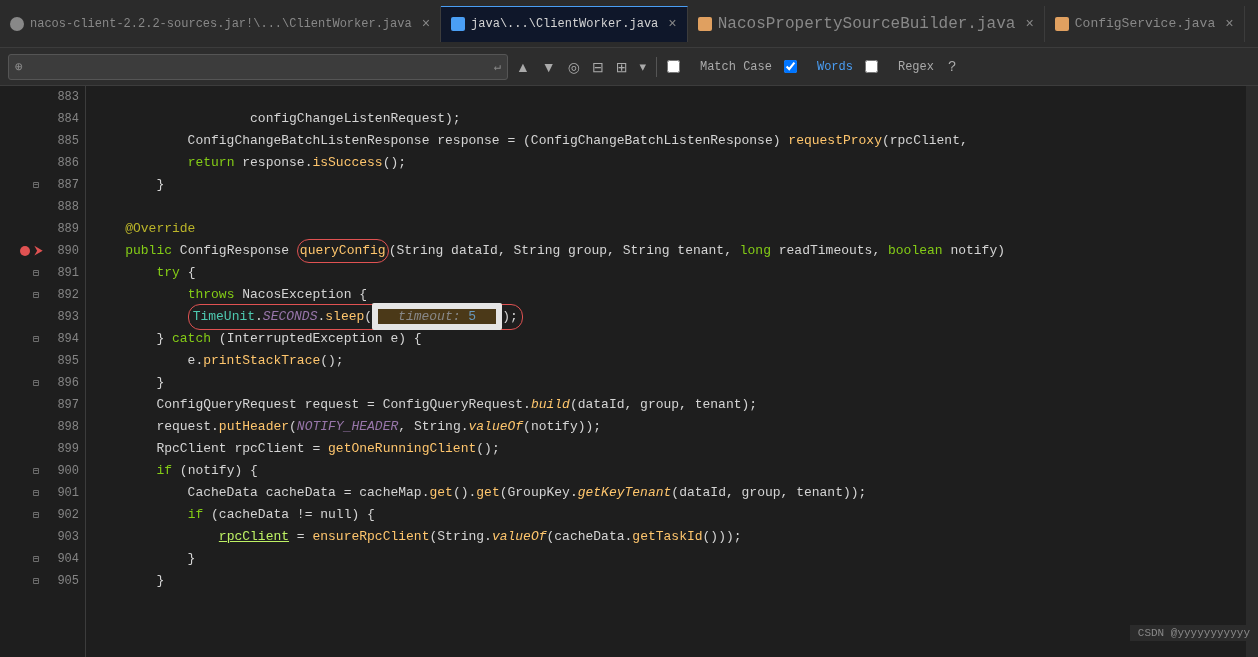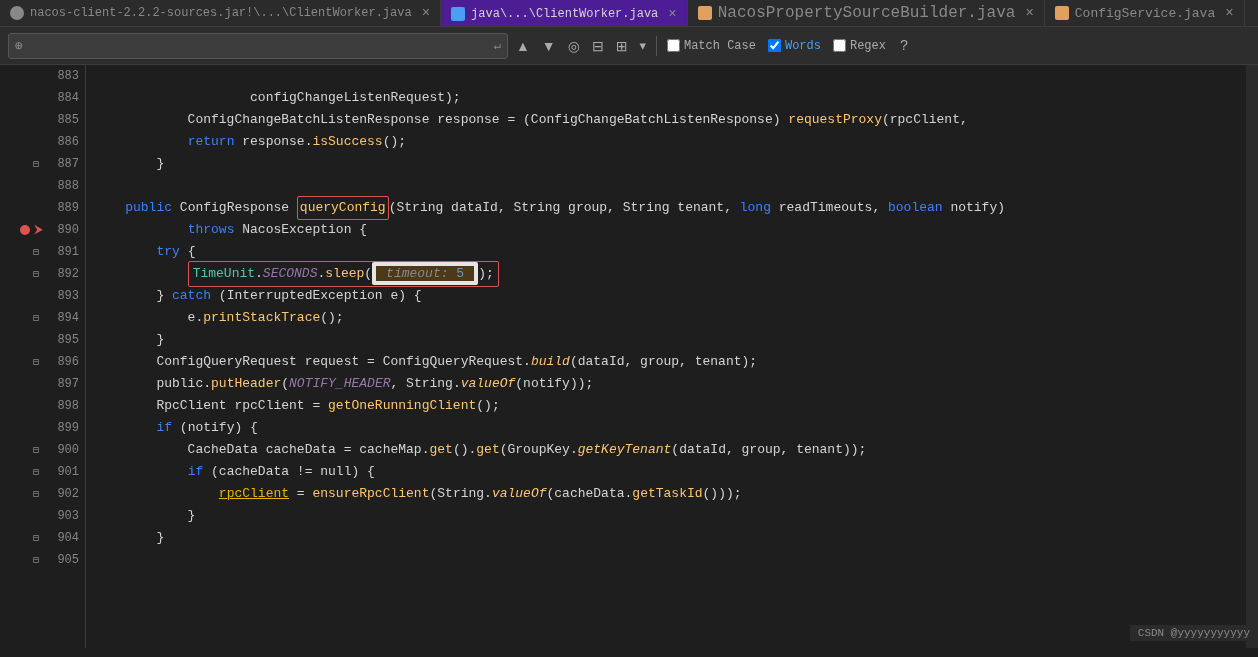--- a/index.html
+++ b/index.html
@@ -11,39 +11,39 @@
       overflow: hidden;
       width: 1258px;
       height: 657px;
     }
 
     
     .tab-bar {
       display: flex;
       align-items: center;
       background: #2b2b2b;
-      height: 27px;
+      height: 48px;
       border-bottom: 1px solid #3c3c3c;
       overflow: hidden;
     }
     .tab {
       display: flex;
       align-items: center;
       padding: 0 10px;
       height: 36px;
       font-size: 12px;
       color: #888;
       border-right: 1px solid #3c3c3c;
       cursor: pointer;
       white-space: nowrap;
       gap: 6px;
       min-width: 0;
     }
     .tab.active {
-      background: #4c1d95;
+      background: #0f172a;
       color: #d4d4d4;
       border-top: 1px solid #4a9ef4;
     }
     .tab .tab-icon {
       width: 14px;
       height: 14px;
       border-radius: 50%;
       flex-shrink: 0;
     }
     .tab .close-btn {
@@ -93,21 +93,21 @@
     }
     .find-separator {
       width: 1px;
       height: 20px;
       background: #555;
       margin: 0 2px;
     }
     .find-option {
       display: flex;
       align-items: center;
-      gap: 4px;
+      gap: 20px;
       color: #aaa;
       font-size: 12px;
       cursor: pointer;
       padding: 2px 4px;
       border-radius: 2px;
     }
     .find-option input[type=checkbox] { cursor: pointer; }
     .find-option.active { color: #4a9ef4; }
     .find-help {
       color: #aaa;
@@ -177,37 +177,37 @@
     .code-line {
       display: flex;
       align-items: center;
       height: 22px;
       white-space: pre;
       font-size: 13px;
       line-height: 22px;
     }
 
     
-    .kw { color: #3b82f6; } 
+    .kw { color: #84cc16; } 
     .type { color: #4ec9b0; } 
     .method { color: #ffc66d; } 
     .method-italic { color: #ffc66d; font-style: italic; }
     .number { color: #6897bb; }
     .annotation { color: #bbb529; }
     .const { color: #9876aa; font-style: italic; }
     .plain { color: #d4d4d4; }
     .highlight-box {
       border: 1px solid #e05252;
       padding: 0 2px;
-      border-radius: 2px;
+      border-radius: 12px;
     }
     .highlight-orange {
       background: rgba(255, 165, 0, 0.2);
-      border: 4px solid #e5e5e5;
-      padding: 0 10px;
+      border: 6px solid #e5e5e5;
+      padding: 0 20px;
       border-radius: 2px;
     }
     .param-hint {
       color: #888;
       font-style: italic;
     }
 
     
     .code-content::-webkit-scrollbar { width: 8px; height: 8px; }
     .code-content::-webkit-scrollbar-track { background: #2b2b2b; }
@@ -409,75 +409,78 @@
     <div class="code-line">
       <span class="plain">            </span><span class="kw">return</span><span class="plain"> response.</span><span class="method">isSuccess</span><span class="plain">();</span>
     </div>
 
     <div class="code-line">
       <span class="plain">        }</span>
     </div>
 
     <div class="code-line">&nbsp;</div>
 
+    <div class="code-line">
+      <span class="annotation">    @Override</span>
+    </div>
 
     <div class="code-line">
       <span class="plain">    </span><span class="kw">public</span><span class="plain"> ConfigResponse </span><span class="highlight-box" style="border-color:#e05252;display:inline;"><span class="method" style="color:#ffc66d;">queryConfig</span></span><span class="plain">(String dataId, String group, String tenant, </span><span class="kw">long</span><span class="plain"> readTimeouts, </span><span class="kw">boolean</span><span class="plain"> notify)</span>
     </div>
 
     <div class="code-line">
+      <span class="plain">        </span><span class="kw">try</span><span class="plain"> {</span>
+    </div>
+
+    <div class="code-line">
       <span class="plain">            </span><span class="kw">throws</span><span class="plain"> NacosException {</span>
     </div>
 
     <div class="code-line">
-      <span class="plain">        </span><span class="kw">try</span><span class="plain"> {</span>
-    </div>
-
-    <div class="code-line">
       <span class="plain">            </span><span class="highlight-box" style="border-color:#e05252;display:inline;padding:1px 4px;"><span class="type">TimeUnit</span><span class="plain">.</span><span class="const">SECONDS</span><span class="plain">.</span><span class="method">sleep</span><span class="plain">(</span><span class="highlight-orange" style="display:inline;"><span class="param-hint">timeout:</span> <span class="number">5</span></span><span class="plain">);</span></span>
     </div>
 
     <div class="code-line">
       <span class="plain">        } </span><span class="kw">catch</span><span class="plain"> (InterruptedException e) {</span>
     </div>
 
     <div class="code-line">
       <span class="plain">            e.</span><span class="method">printStackTrace</span><span class="plain">();</span>
     </div>
 
     <div class="code-line">
       <span class="plain">        }</span>
     </div>
 
     <div class="code-line">
       <span class="plain">        ConfigQueryRequest request = ConfigQueryRequest.</span><span class="method-italic">build</span><span class="plain">(dataId, group, tenant);</span>
     </div>
 
     <div class="code-line">
-      <span class="plain">        public.</span><span class="method">putHeader</span><span class="plain">(</span><span class="const">NOTIFY_HEADER</span><span class="plain">, String.</span><span class="method-italic">valueOf</span><span class="plain">(notify));</span>
+      <span class="plain">        request.</span><span class="method">putHeader</span><span class="plain">(</span><span class="const">NOTIFY_HEADER</span><span class="plain">, String.</span><span class="method-italic">valueOf</span><span class="plain">(notify));</span>
     </div>
 
     <div class="code-line">
       <span class="plain">        RpcClient rpcClient = </span><span class="method">getOneRunningClient</span><span class="plain">();</span>
     </div>
 
     <div class="code-line">
       <span class="plain">        </span><span class="kw">if</span><span class="plain"> (notify) {</span>
     </div>
 
     <div class="code-line">
       <span class="plain">            CacheData cacheData = cacheMap.</span><span class="method">get</span><span class="plain">().</span><span class="method">get</span><span class="plain">(GroupKey.</span><span class="method-italic">getKeyTenant</span><span class="plain">(dataId, group, tenant));</span>
     </div>
 
     <div class="code-line">
       <span class="plain">            </span><span class="kw">if</span><span class="plain"> (cacheData != null) {</span>
     </div>
 
     <div class="code-line">
-      <span class="plain">                <span style="text-decoration:underline;color:#eab308;font-family:Liberation Mono, monospace;">rpcClient</span> = </span><span class="method">ensureRpcClient</span><span class="plain">(String.</span><span class="method-italic">valueOf</span><span class="plain">(cacheData.</span><span class="method">getTaskId</span><span class="plain">()));</span>
+      <span class="plain">                <span style="text-decoration:underline;color:#bef264;font-family:Liberation Mono, monospace;">rpcClient</span> = </span><span class="method">ensureRpcClient</span><span class="plain">(String.</span><span class="method-italic">valueOf</span><span class="plain">(cacheData.</span><span class="method">getTaskId</span><span class="plain">()));</span>
     </div>
 
     <div class="code-line">
       <span class="plain">            }</span>
     </div>
 
     <div class="code-line">
       <span class="plain">        }</span>
     </div>
 

